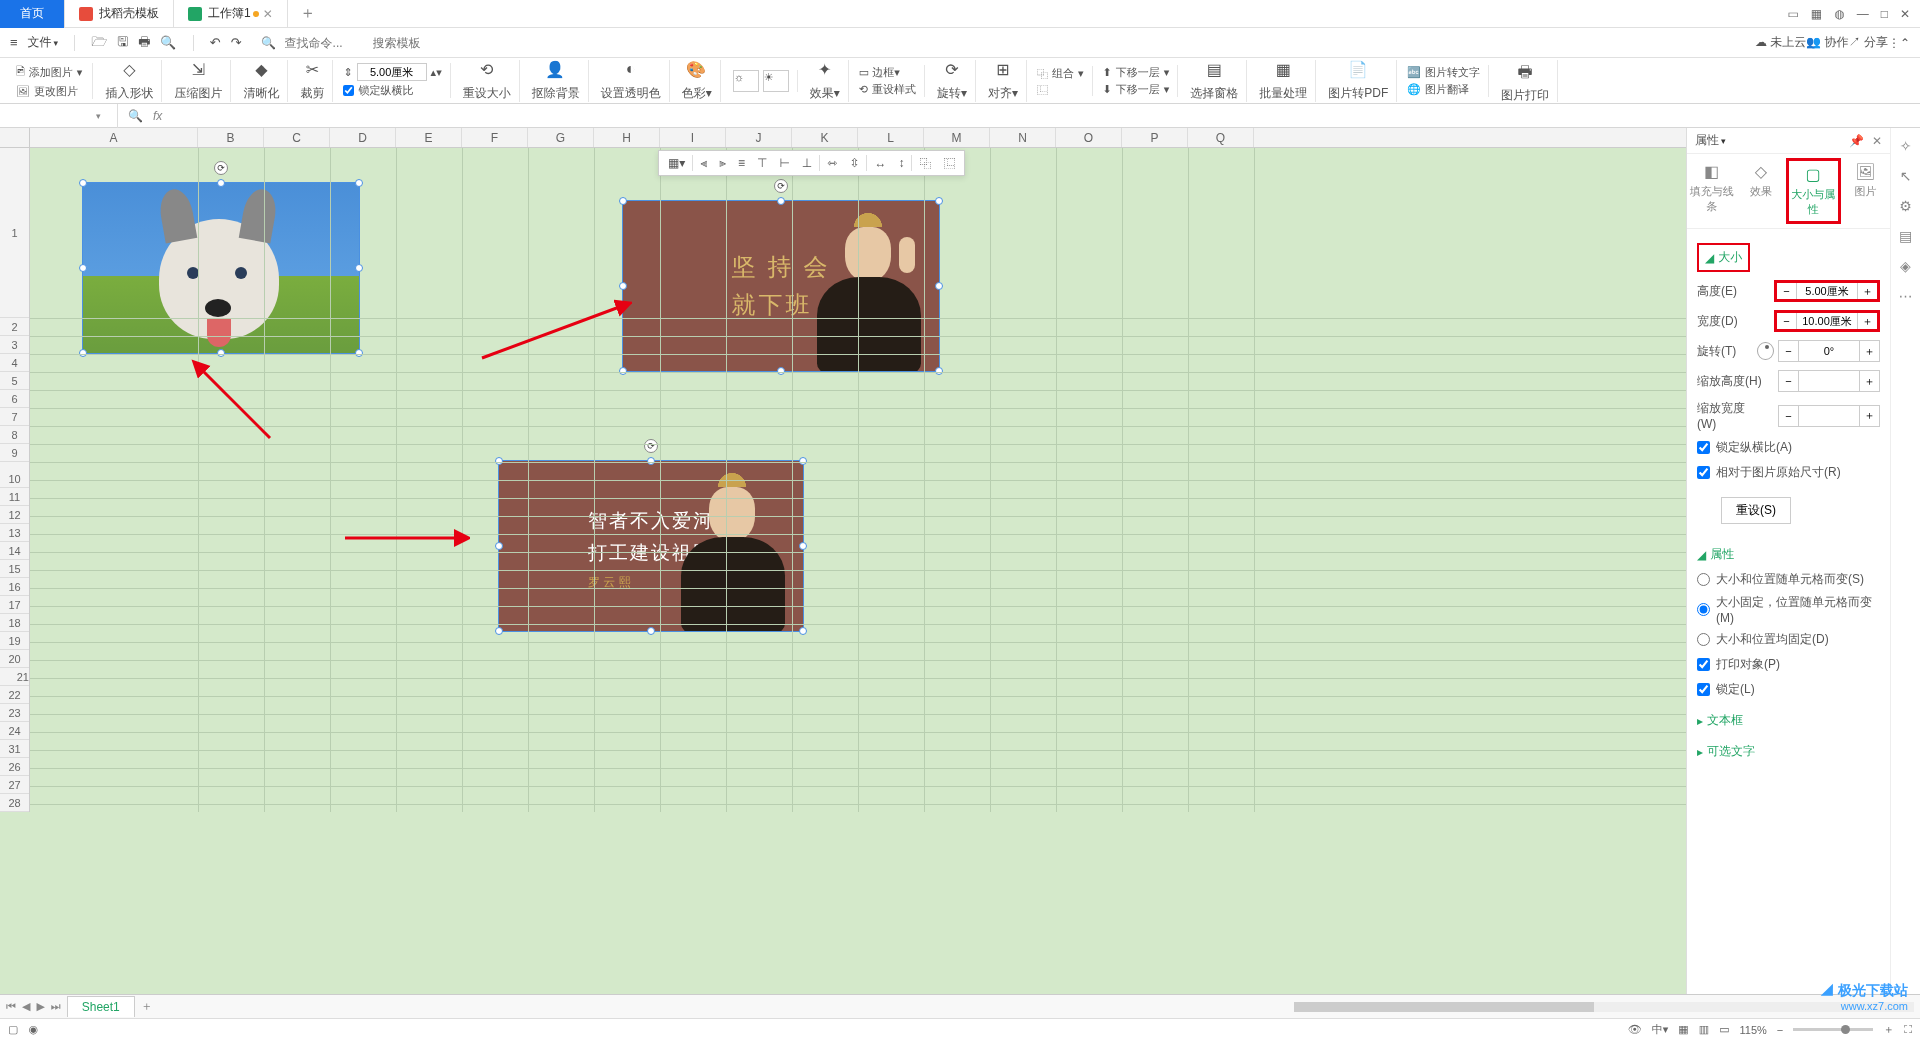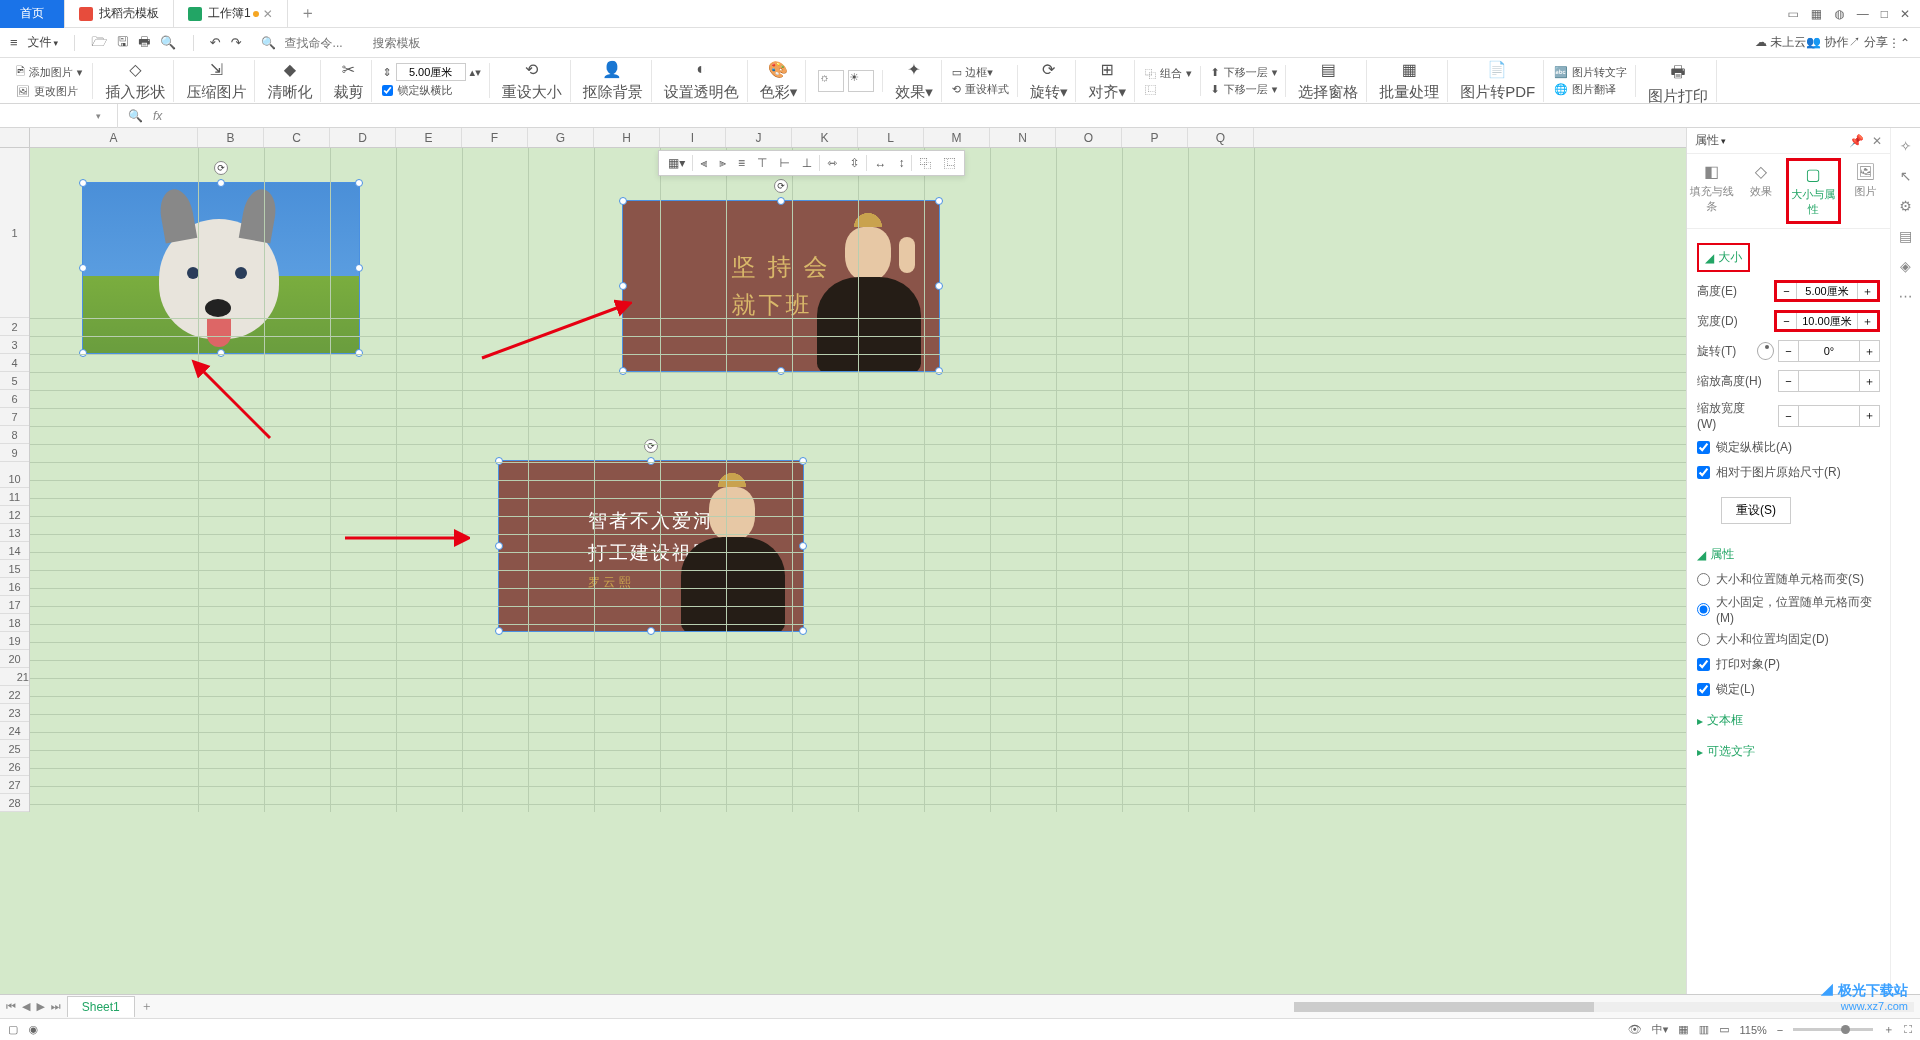--- a/index.html
+++ b/index.html
@@ -25,21 +25,21 @@
 .menu-tabs { display: flex; gap: 18px; margin-left: 18px; }
 .menu-tab { color: #444; font-size: 13px; }
 .menu-tab.active { background: #22a565; color: #fff; padding: 3px 10px; border-radius: 10px; }
 .search-area { display: flex; align-items: center; gap: 8px; margin-left: 18px; color: #aaa; }
 .search-area input { border: none; outline: none; font-size: 12px; width: 80px; }
 .mb-right { margin-left: auto; display: flex; align-items: center; color: #555; }
 
 
 .ribbon { height: 46px; display: flex; align-items: center; padding: 0 10px; border-bottom: 1px solid #d6d6d6; gap: 4px; }
 .rb-group { display: flex; flex-direction: column; align-items: center; font-size: 11px; color: #555; padding: 0 8px; border-right: 1px solid #e6e6e6; height: 42px; justify-content: space-between; }
-.rb-group .lbl { font-size: 15px; }
+.rb-group .lbl { font-size: 12px; }
 .rb-icon { font-size: 16px; color: #555; }
 .rb-stack { display: flex; flex-direction: column; gap: 2px; font-size: 11px; color: #555; padding: 0 6px; }
 .rb-inline { display: flex; align-items: center; gap: 4px; }
 .size-input { width: 70px; height: 18px; border: 1px solid #ccc; font-size: 11px; text-align: center; }
 .chk { width: 11px; height: 11px; }
 
 
 .formula-bar { height: 24px; display: flex; align-items: center; border-bottom: 1px solid #d6d6d6; }
 .name-box { width: 118px; border-right: 1px solid #ddd; height: 24px; display: flex; align-items: center; padding: 0 6px; }
 .name-box input { border: none; width: 90px; outline: none; }
@@ -349,21 +349,21 @@
           <div class="row-h" style="height: 18px; line-height: 18px;">15</div>
           <div class="row-h" style="height: 18px; line-height: 18px;">16</div>
           <div class="row-h" style="height: 18px; line-height: 18px;">17</div>
           <div class="row-h" style="height: 18px; line-height: 18px;">18</div>
           <div class="row-h" style="height: 18px; line-height: 18px;">19</div>
           <div class="row-h" style="height: 18px; line-height: 18px;">20</div>
           <div class="row-h" style="height: 18px; line-height: 18px; text-align: right;">21</div>
           <div class="row-h" style="height: 18px; line-height: 18px;">22</div>
           <div class="row-h" style="height: 18px; line-height: 18px;">23</div>
           <div class="row-h" style="height: 18px; line-height: 18px;">24</div>
-          <div class="row-h" style="height: 18px; line-height: 18px;">25</div>
+          <div class="row-h" style="height: 18px; line-height: 18px;">31</div>
           <div class="row-h" style="height: 18px; line-height: 18px;">26</div>
           <div class="row-h" style="height: 18px; line-height: 18px;">27</div>
           <div class="row-h" style="height: 18px; line-height: 18px;">28</div>
         </div>
       <div class="cells" id="cells-area">
 
         <div class="float-tb">
           <span>▦▾</span>
             <span class="sep"></span>
           <span>⫷</span>

